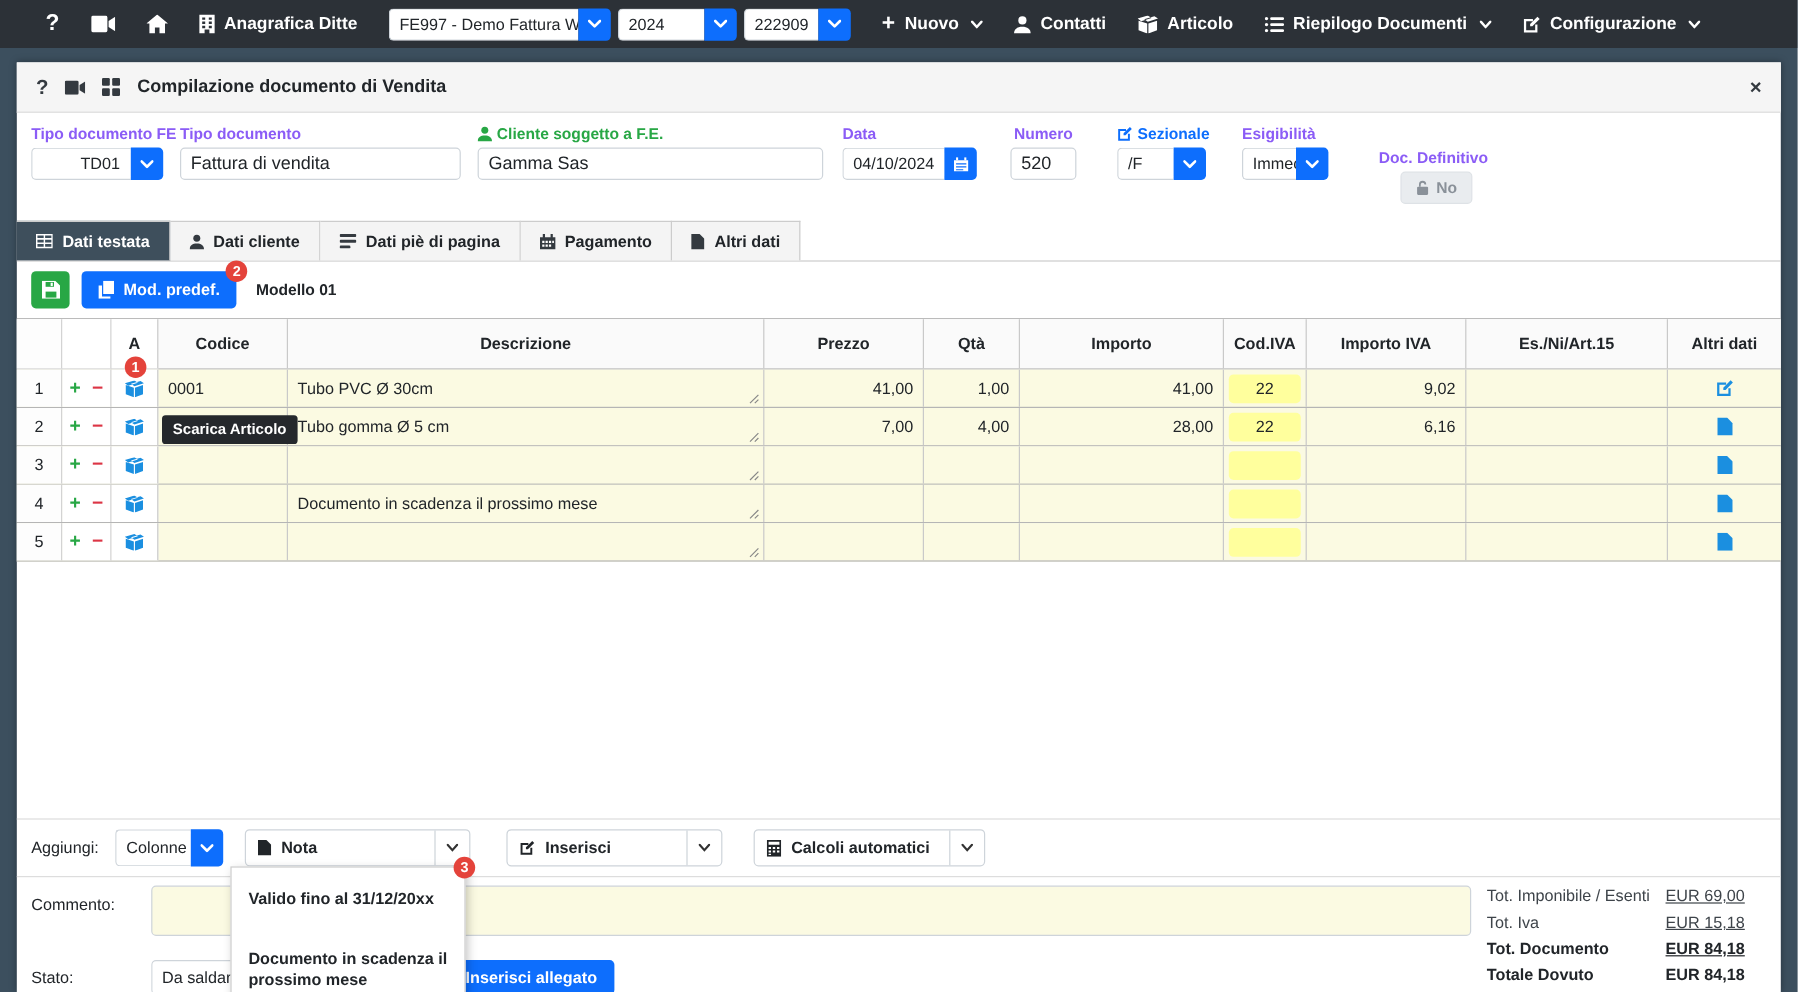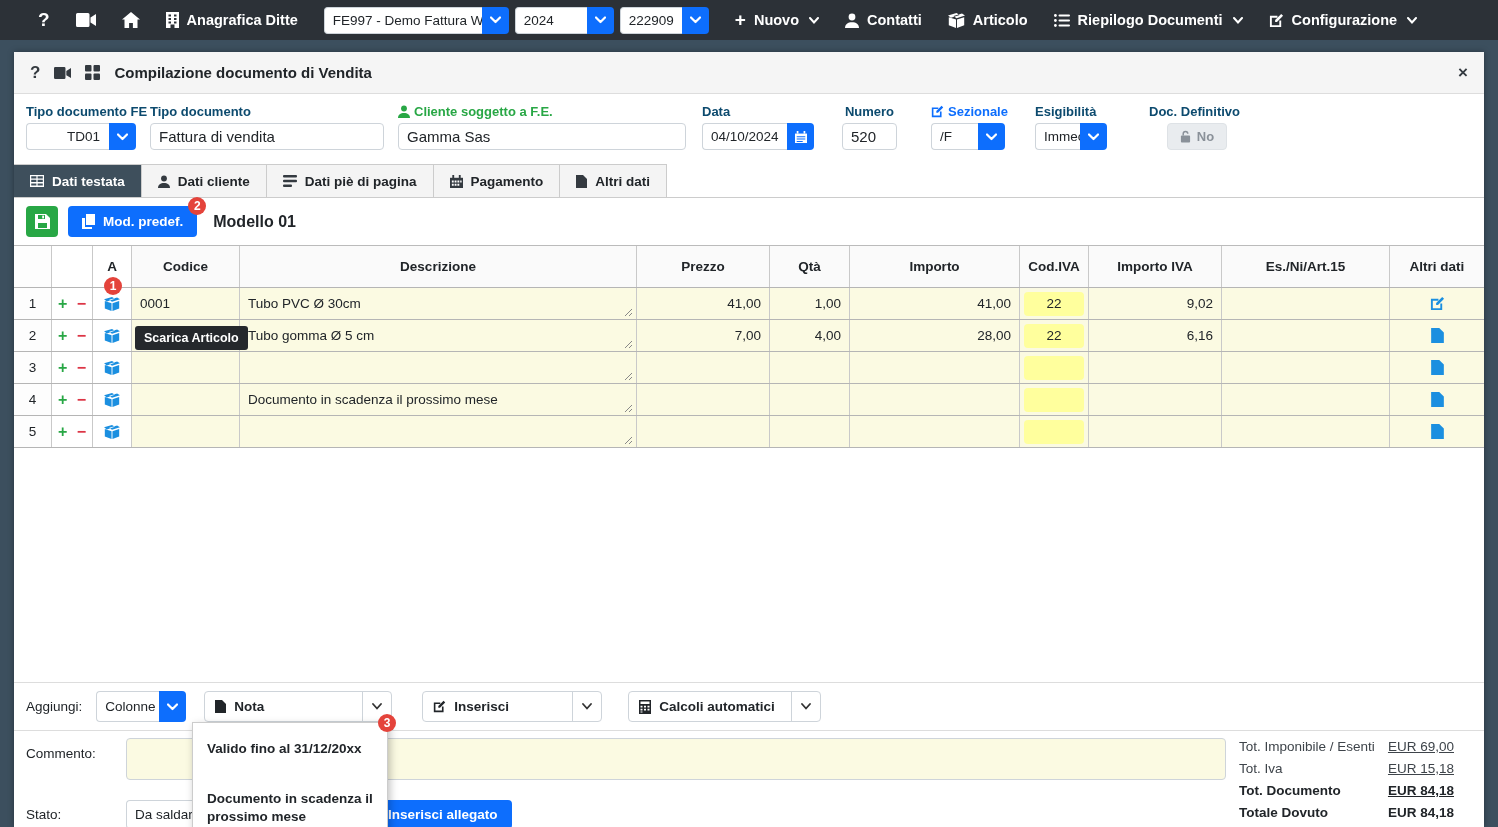--- a/index.html
+++ b/index.html
@@ -22,39 +22,39 @@
   .panel { position:absolute; left:14px; right:14px; top:52px; bottom:0; background:#fff; display:flex; flex-direction:column; box-shadow:0 0 6px rgba(0,0,0,.35); }
   .panel-header { height:42px; background:#f5f5f5; border-bottom:1px solid #ddd; display:flex; align-items:center; padding:0 16px; gap:14px; flex:0 0 auto; }
   .panel-title { font-weight:bold; font-size:15px; color:#212529; }
   .ph-icon { color:#343a40; display:flex; align-items:center; }
   .ph-q { font-size:17px; font-weight:bold; color:#343a40; }
   .close-x { margin-left:auto; font-size:17px; font-weight:bold; color:#343a40; cursor:pointer; }
 
   
   .form-row { display:flex; padding:10px 12px 14px 12px; gap:14px; flex:0 0 auto; }
   .fgroup { display:flex; flex-direction:column; gap:4px; }
-  .flabel { font-weight:bold; font-size:13px; color:#0c4a6e; white-space:nowrap; }
+  .flabel { font-weight:bold; font-size:13px; color:#8b5cf6; white-space:nowrap; }
   .flabel.green { color:#28a745; display:flex; align-items:center; gap:4px; }
   .flabel.blue  { color:#0d6efd; display:flex; align-items:center; gap:4px; }
   .fctl { height:27px; }
   input.txt { height:27px; border:1px solid #ced4da; border-radius:4px; padding:0 8px; font-size:15px; font-family:inherit; color:#212529; background:#fff; }
   .lock-btn { height:27px; background:#e9ecef; border:1px solid #dee2e6; border-radius:4px; color:#8a9199; font-weight:bold; display:flex; align-items:center; gap:6px; padding:0 12px; margin:0 auto; }
 
   
   .tabs { display:flex; padding:0; border-bottom:1px solid #ccc; flex:0 0 auto; }
   .tab { height:33px; display:flex; align-items:center; gap:8px; padding:0 16px; font-weight:bold; font-size:13.5px; background:#f4f4f4; border:1px solid #ccc; border-bottom:none; border-left:none; color:#212529; cursor:pointer; }
   .tab:first-child { border-left:none; }
   .tab.active { background:#3e4f5c; color:#fff; }
 
   
   .toolbar { display:flex; align-items:center; gap:10px; padding:8px 12px; flex:0 0 auto; }
   .btn { border:none; border-radius:4px; display:flex; align-items:center; gap:8px; font-weight:bold; font-size:13.5px; cursor:pointer; font-family:inherit; }
   .btn-save { background:#28a745; color:#fff; width:32px; height:31px; justify-content:center; }
   .btn-modpredef { position:relative; background:#0d6efd; color:#fff; height:31px; padding:0 14px; }
-  .modello { font-weight:bold; font-size:16px; margin-left:6px; }
+  .modello { font-weight:bold; font-size:13px; margin-left:6px; }
   .badge { position:absolute; width:18px; height:18px; border-radius:50%; background:#e4433b; color:#fff; font-size:12px; font-weight:bold; display:flex; align-items:center; justify-content:center; z-index:30; }
 
   
   .grid { position:relative; flex:0 0 auto; border-top:1px solid #bbb; }
   .trow, .thead { display:flex; border-bottom:1px solid #b5b5b5; }
   .thead { height:42px; background:#fafafa; font-weight:bold; }
   .trow { height:32px; background:#fbfae2; }
   .c { border-right:1px solid #c9c9c9; display:flex; align-items:center; padding:0 8px; overflow:hidden; font-size:13.5px; }
   .c:first-child { border-left:none; }
   .thead .c { justify-content:center; padding:0 4px; }
@@ -305,21 +305,21 @@
       <span class="flabel">Esigibilità</span>
       <span class="combo fctl">
         <span class="val" style="flex:1;">Immec</span>
         <span class="arrow">
             <svg width="11" height="8" viewBox="0 0 11 8" fill="none">
               <path d="M1 1.5 5.5 6 10 1.5" stroke="#fff" stroke-width="2.2" stroke-linecap="round" stroke-linejoin="round"></path>
             </svg>
           </span>
       </span>
     </div>
-    <div class="fgroup" style="width:96px; margin-left:28px;">
+    <div class="fgroup" style="width:96px; margin-left:28px;margin-top:20px;">
       <span class="flabel">Doc. Definitivo</span>
       <span class="lock-btn">
         <span>
           <svg width="11" height="13" viewBox="0 0 12 14" fill="none">
               <rect x="1" y="6" width="10" height="7.5" rx="1" fill="#8a9199"></rect>
               <path d="M3.5 6V4a2.5 2.5 0 0 1 5 0" stroke="#8a9199" stroke-width="1.6"></path>
             </svg>
         </span>
         <span>No</span>
       </span>

